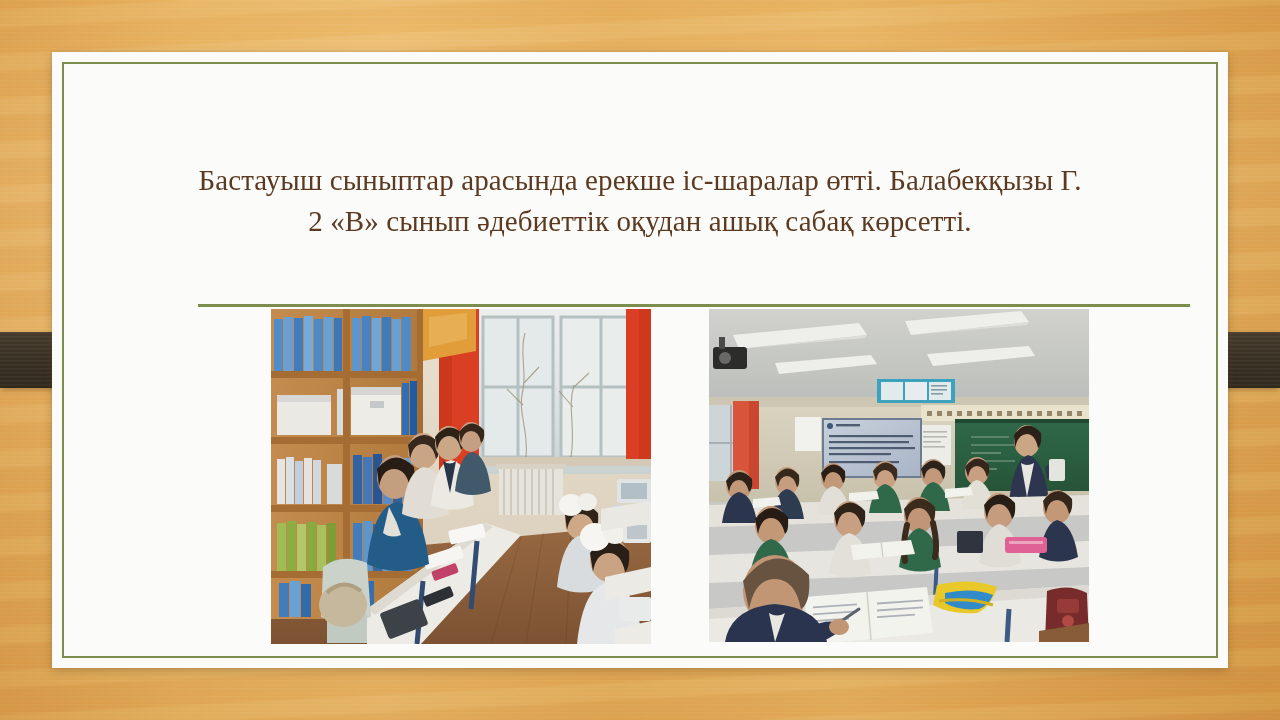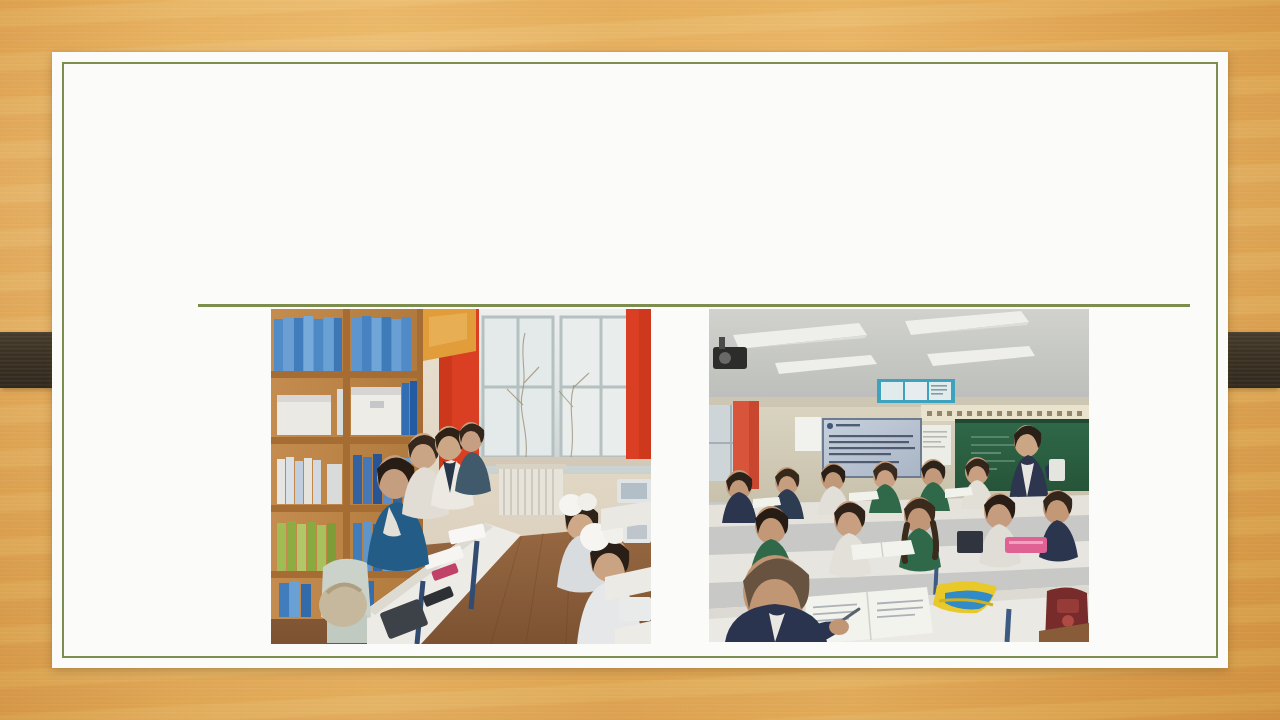--- a/index.html
+++ b/index.html
@@ -170,20 +170,22 @@
 <div class="slide-stage">
 
   <div class="ribbon-tab ribbon-tab-left"></div>
 
   <div class="ribbon-tab ribbon-tab-right"></div>
 
   <div class="content-card">
 
     <div class="card-inner-frame"></div>
 
+    <div class="slide-title">Бастауыш сыныптар арасында ерекше іс-шаралар өтті. Балабекқызы Г.
+2 «В» сынып әдебиеттік оқудан ашық сабақ көрсетті.</div>
 
     <div class="title-divider"></div>
 
     <div class="photo photo-left">
       <svg viewBox="0 0 380 335" preserveAspectRatio="none" aria-hidden="true">
         <defs>
           <linearGradient id="winGlowL" x1="0" y1="0" x2="0" y2="1">
             <stop offset="0%" stop-color="#f4f7f8"></stop>
             <stop offset="55%" stop-color="#e2eaec"></stop>
             <stop offset="100%" stop-color="#cfd9da"></stop>

